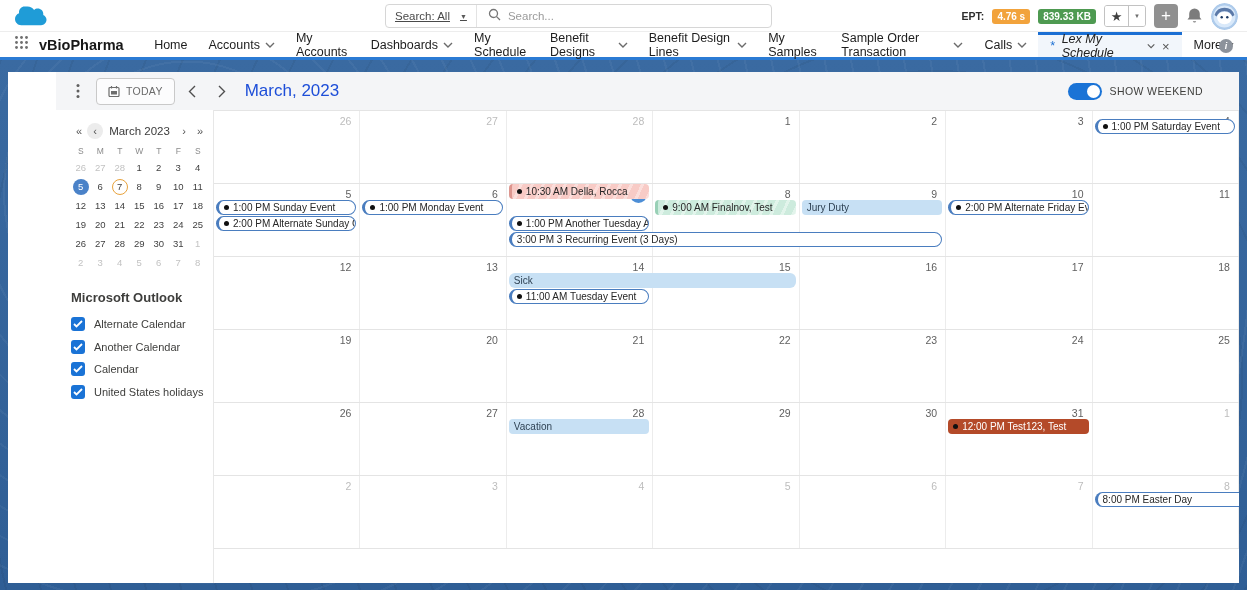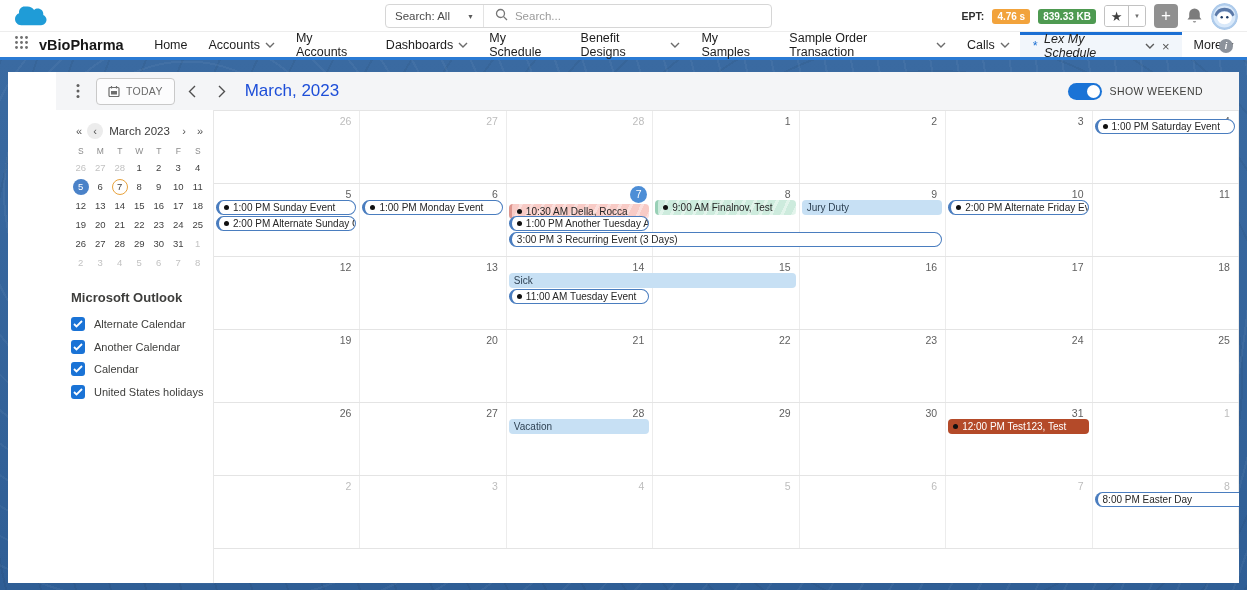--- a/index.html
+++ b/index.html
@@ -2,21 +2,21 @@
 <html style="--accent-blue: #1a73d6; --event-border: #4a7dbf; --event-pink: #f8cbc6; --event-green: #cdebdd; --event-lightblue: #c7e0f4; --event-rust: #b44a29; --weekend-red: #e5564b; --today-badge: #4d8ed6; --today-ring: #e8a33d; --mini-selected: #4a82c8; --ept-orange: #f2a33c; --ept-green: #4e9a51;"><head>
 <meta charset="utf-8">
 <style>
   * { margin:0; padding:0; box-sizing:border-box; }
   html,body { width:1247px; height:590px; overflow:hidden; font-family:"Liberation Sans",sans-serif; background:#fff; }
 
   
   .utilbar { height:32px; position:relative; background:#fff; border-bottom:1px solid #ededed; }
   .logo { position:absolute; left:13px; top:3px; }
   .gsearch { position:absolute; left:385px; top:4px; width:387px; height:24px; border:1px solid #d6d6d6; border-radius:4px; background:#fff; display:flex; align-items:center; }
-  .gsearch .scope { height:100%; padding:0 9px; display:flex; align-items:center; gap:17px; font-size:11.5px; color:#4a4a4a; border-right:1px solid #e3e3e3; }
+  .gsearch .scope { height:100%; padding:0 9px; display:flex; align-items:center; gap:10px; font-size:11.5px; color:#4a4a4a; border-right:1px solid #e3e3e3;text-decoration:underline; }
   .tri { font-size:7px; color:#5a5a5a; }
   .gsearch .mag { margin:0 7px 0 11px; }
   .gsearch .ph { font-size:11.5px; color:#9b9b9b; }
   .util-right { position:absolute; right:9px; top:0; height:32px; display:flex; align-items:center; gap:8px; }
   .ept-label { font-size:10.5px; font-weight:bold; color:#2e2e2e; }
   .badge { font-size:10px; font-weight:bold; color:#fff; padding:2px 5px; border-radius:3px; }
   .badge.orange { background:var(--ept-orange); }
   .badge.green { background:var(--ept-green); }
   .star-group { display:flex; height:22px; border:1px solid #c2c2c2; border-radius:3px; overflow:hidden; background:#fff; }
   .star-btn { width:24px; border:none; background:#fff; font-size:13px; color:#3f3f3f; border-right:1px solid #c2c2c2; cursor:pointer; }
@@ -185,20 +185,28 @@
           <svg width="10" height="6" viewBox="0 0 10 6">
             <path d="M1 1l4 4 4-4" fill="none" stroke="#6b6b6b" stroke-width="1.4"></path>
           </svg>
         </span>
       </div>
       <div class="nav-item">
         <span>My Schedule</span>
       </div>
       <div class="nav-item">
         <span>Benefit Designs</span>
+        <span style="display: flex;">
+          <svg width="10" height="6" viewBox="0 0 10 6">
+            <path d="M1 1l4 4 4-4" fill="none" stroke="#6b6b6b" stroke-width="1.4"></path>
+          </svg>
+        </span>
+      </div>
+      <div class="nav-item">
+        <span>Benefit Design Lines</span>
         <span style="display: flex;">
           <svg width="10" height="6" viewBox="0 0 10 6">
             <path d="M1 1l4 4 4-4" fill="none" stroke="#6b6b6b" stroke-width="1.4"></path>
           </svg>
         </span>
       </div>
       <div class="nav-item">
         <span>My Samples</span>
       </div>
       <div class="nav-item">
@@ -427,21 +435,21 @@
                 <span>1:00 PM Sunday Event</span>
               </div>
               <div class="event ev-outlined" style="left: calc(0% + 2px); width: calc(14.2857% - 6px); top: 32px;">
                 <span class="dot"></span>
                 <span>2:00 PM Alternate Sunday Cal...</span>
               </div>
               <div class="event ev-outlined" style="left: calc(14.2857% + 2px); width: calc(14.2857% - 6px); top: 16px;">
                 <span class="dot"></span>
                 <span>1:00 PM Monday Event</span>
               </div>
-              <div class="event ev-pink" style="left: calc(28.5714% + 2px); width: calc(14.2857% - 6px); top: 20px; text-decoration: underline;">
+              <div class="event ev-pink" style="left: calc(28.5714% + 2px); width: calc(14.2857% - 6px); top: 0;">
                 <span class="dot"></span>
                 <span>10:30 AM Della, Rocca</span>
               </div>
               <div class="event ev-outlined" style="left: calc(28.5714% + 2px); width: calc(14.2857% - 6px); top: 32px;">
                 <span class="dot"></span>
                 <span>1:00 PM Another Tuesday All D...</span>
               </div>
               <div class="event ev-outlined" style="left: calc(28.5714% + 2px); width: calc(42.8571% - 6px); top: 48px;">
                 <span>3:00 PM 3 Recurring Event (3 Days)</span>
               </div>
@@ -472,21 +480,21 @@
               </div>
               <div class="cell">
                 <span class="dnum">16</span>
               </div>
               <div class="cell">
                 <span class="dnum">17</span>
               </div>
               <div class="cell">
                 <span class="dnum">18</span>
               </div>
-              <div class="event ev-blue" style="left: calc(28.5714% + 2px); width: calc(28.5714% - 6px); top: 16px;">
+              <div class="event ev-blue" style="left: calc(28.5714% + 2px); width: calc(28.5714% - 6px); top: 16px; border-radius: 6px;">
                 <span>Sick</span>
               </div>
               <div class="event ev-outlined" style="left: calc(28.5714% + 2px); width: calc(14.2857% - 6px); top: 32px;">
                 <span class="dot"></span>
                 <span>11:00 AM Tuesday Event</span>
               </div>
             </div>
             <div class="week">
               <div class="cell">
                 <span class="dnum">19</span>

